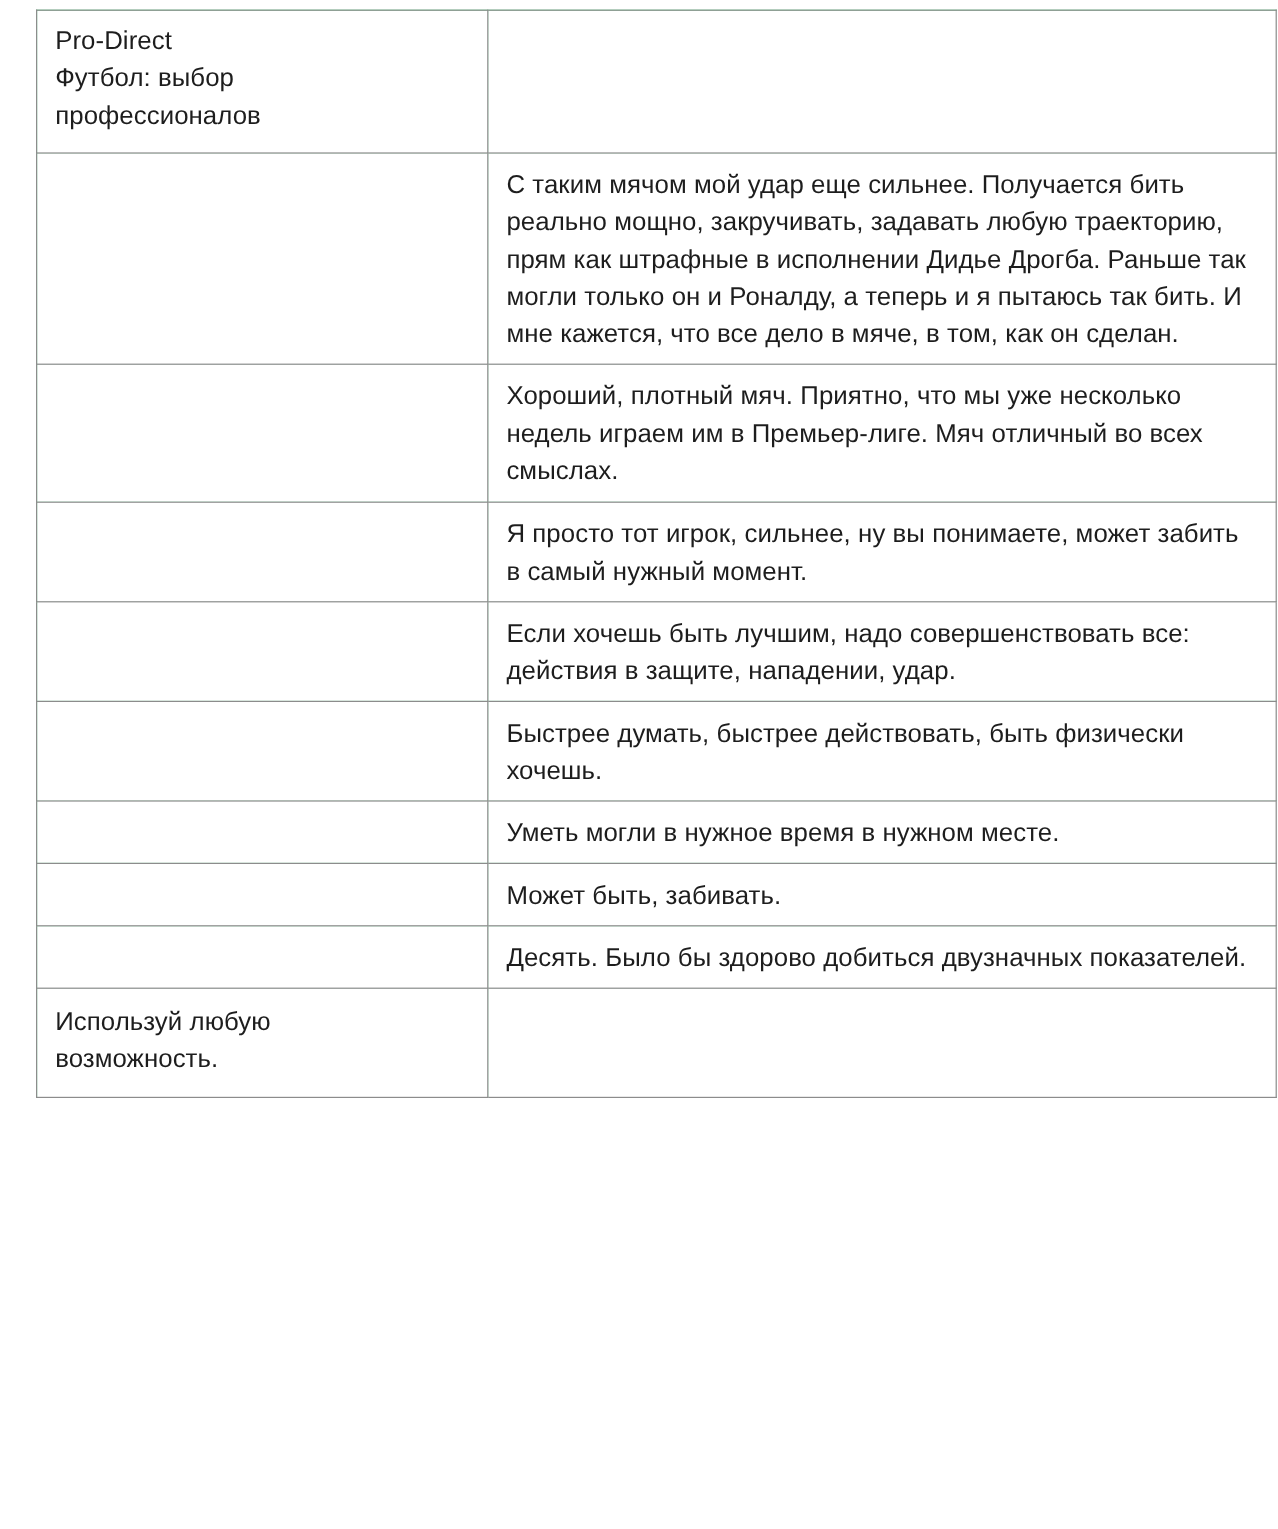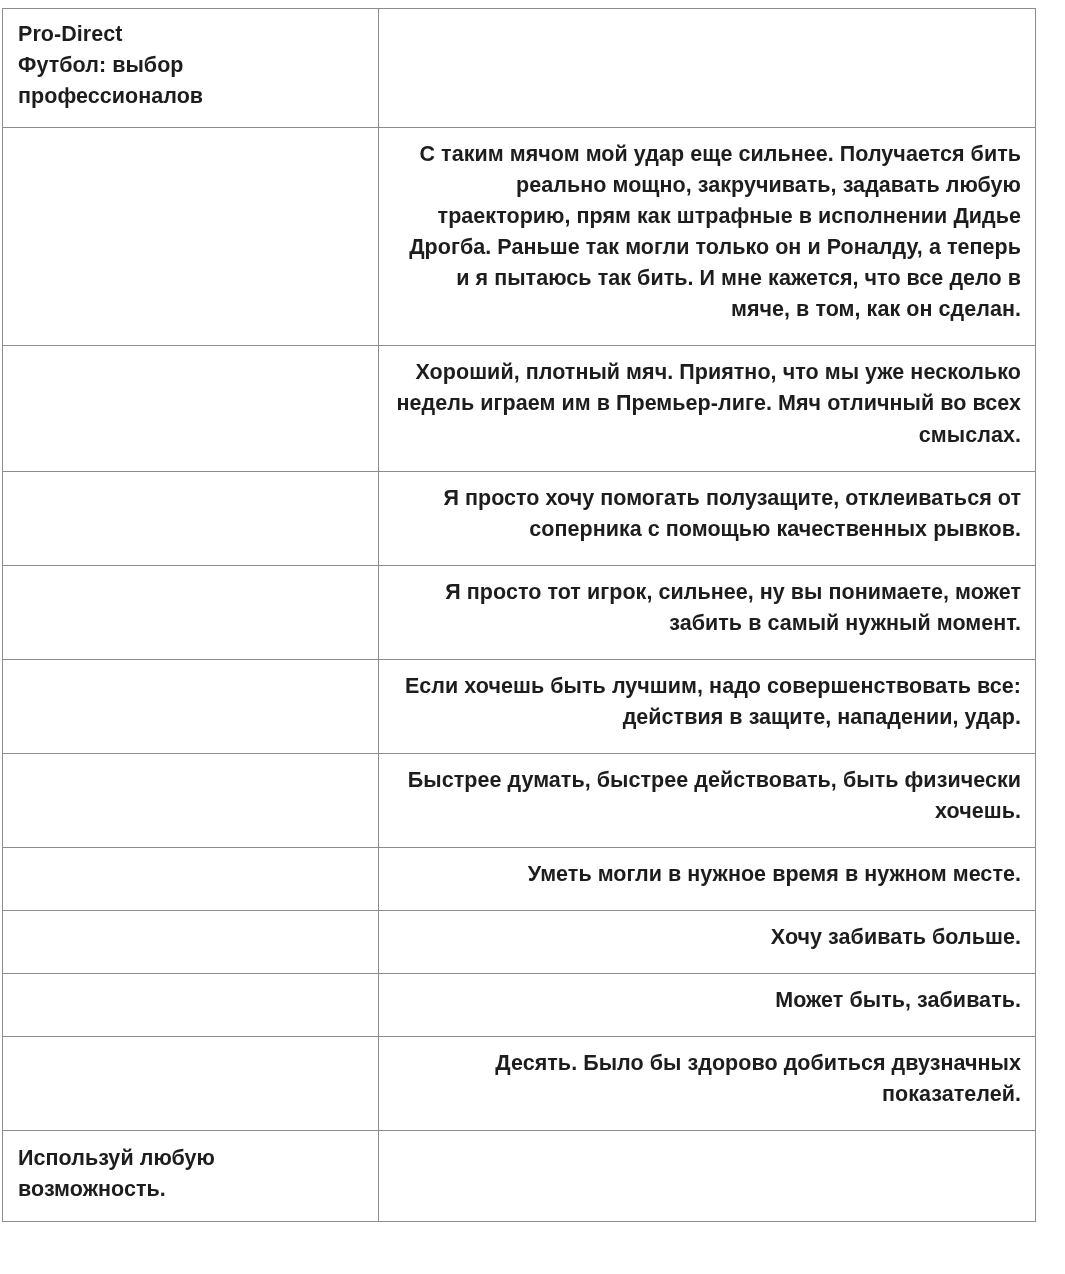--- a/index.html
+++ b/index.html
@@ -20,27 +20,26 @@
     position: relative;
     width: 1065px;
     height: 1274px;
     box-sizing: border-box;
     background: #ffffff;
     overflow: hidden;
   }
 
   .quote-table {
     position: absolute;
-    left: 2px;
+    left: 30px;
     top: 8px;
     width: 1033px;
     border-collapse: collapse;
     table-layout: fixed;
     background: #86efac;
-    font-weight: bold;
   }
 
   .quote-table col.col-label { width: 376px; }
   .quote-table col.col-quote { width: 657px; }
 
   .quote-table td {
     border: 1px solid #8c8c8c;
     vertical-align: top;
     padding: 12px 14px 13px 15px;
     font-size: 21.5px;
@@ -59,22 +58,21 @@
     white-space: pre-line;
   }
 
   
   td.empty-cell {
     padding: 0;
   }
 
   td.quote-cell {
     padding-top: 11px;
-    padding-bottom: 20px;
-    text-align: right;
+    padding-bottom: 9px;
   }
 
   
   tr.row-header td { height: 94px; }
   tr.row-header td.label-cell { padding-top: 10px; }
 
   tr.row-footer td { height: 64px; }
 </style>
 </head>
 <body>
@@ -102,24 +100,20 @@
         <td class="quote-cell">С таким мячом мой удар еще сильнее. Получается бить реально мощно, закручивать, задавать любую траекторию, прям как штрафные в исполнении Дидье Дрогба. Раньше так могли только он и Роналду, а теперь и я пытаюсь так бить. И мне кажется, что все дело в мяче, в том, как он сделан.</td>
       </tr>
 
       <tr>
         <td class="empty-cell"></td>
         <td class="quote-cell">Хороший, плотный мяч. Приятно, что мы уже несколько недель играем им в Премьер-лиге. Мяч отличный во всех смыслах.</td>
       </tr>
 
 
 
-      <tr>
-        <td class="empty-cell"></td>
-        <td class="quote-cell">Я просто хочу помогать полузащите, отклеиваться от соперника с помощью качественных рывков.</td>
-      </tr>
 
       <tr>
         <td class="empty-cell"></td>
         <td class="quote-cell">Я просто тот игрок, сильнее, ну вы понимаете, может забить в самый нужный момент.</td>
       </tr>
 
       <tr>
         <td class="empty-cell"></td>
         <td class="quote-cell">Если хочешь быть лучшим, надо совершенствовать все: действия в защите, нападении, удар.</td>
       </tr>
@@ -127,24 +121,20 @@
       <tr>
         <td class="empty-cell"></td>
         <td class="quote-cell">Быстрее думать, быстрее действовать, быть физически хочешь.</td>
       </tr>
 
       <tr>
         <td class="empty-cell"></td>
         <td class="quote-cell">Уметь могли в нужное время в нужном месте.</td>
       </tr>
 
-      <tr>
-        <td class="empty-cell"></td>
-        <td class="quote-cell">Хочу забивать больше.</td>
-      </tr>
 
 
       <tr>
         <td class="empty-cell"></td>
         <td class="quote-cell">Может быть, забивать.</td>
       </tr>
 
       <tr>
         <td class="empty-cell"></td>
         <td class="quote-cell">Десять. Было бы здорово добиться двузначных показателей.</td>

